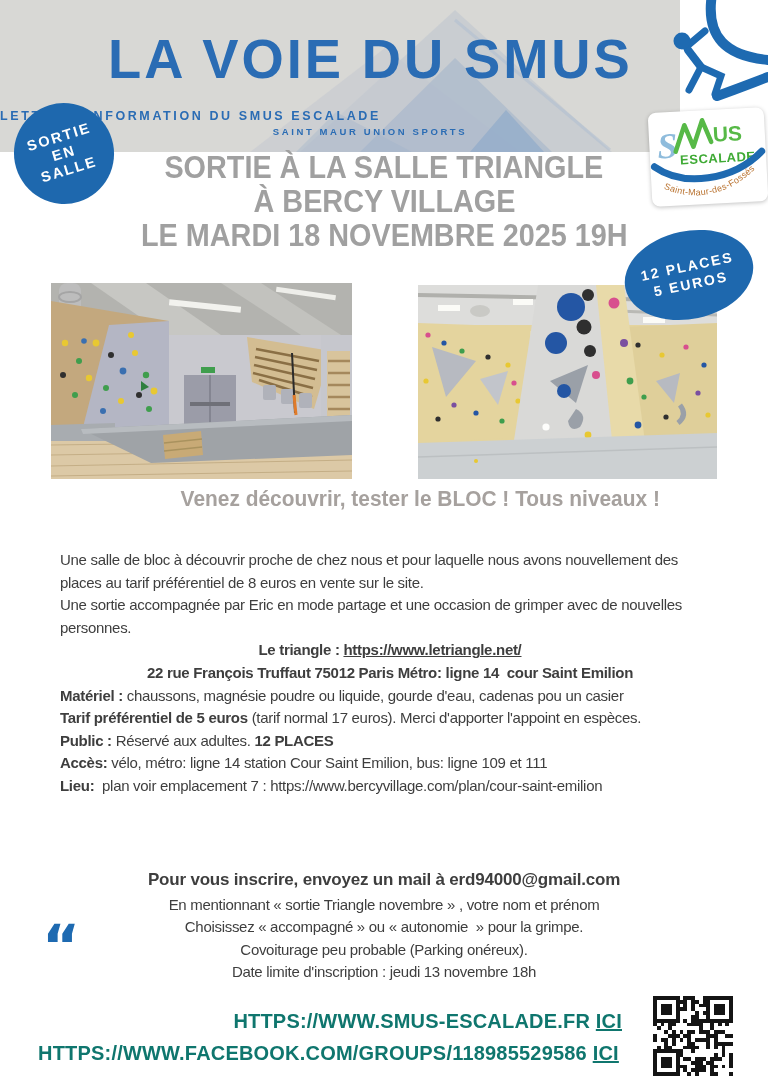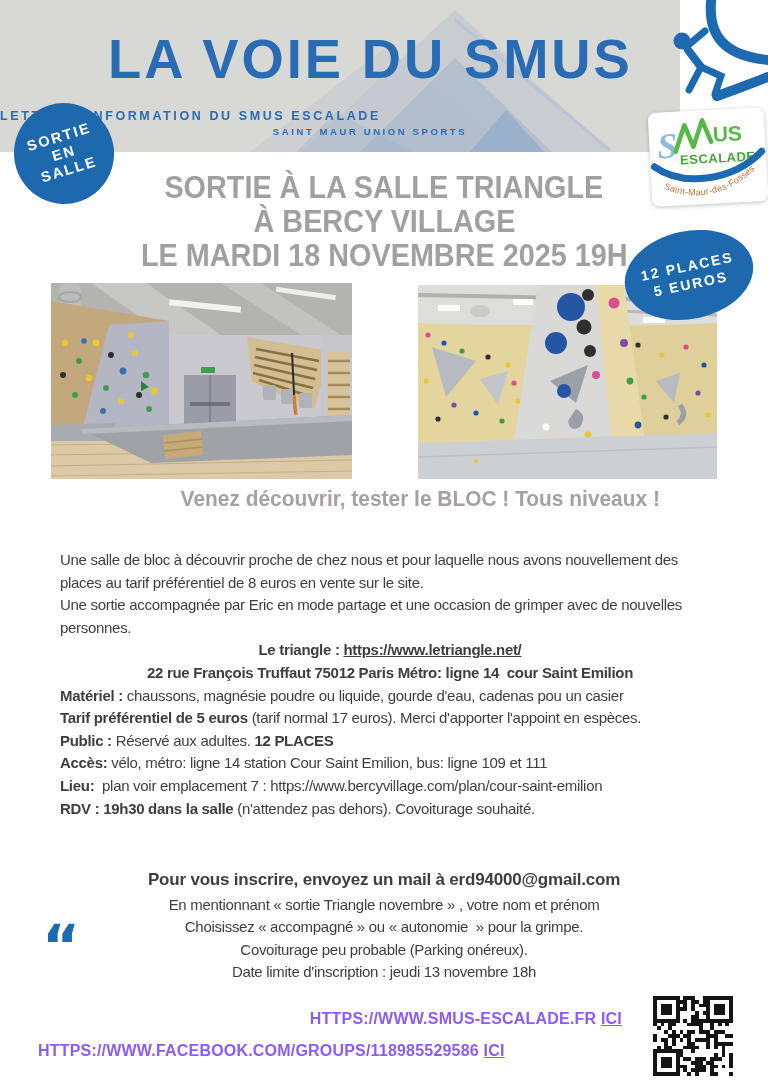--- a/index.html
+++ b/index.html
@@ -21,21 +21,21 @@
          display:flex;flex-direction:column;align-items:center;justify-content:center;
          font-weight:bold;text-align:center;z-index:6;}
   .badge-sortie{left:14px;top:103px;width:100px;height:101px;transform:rotate(-17deg);
          font-size:14.5px;letter-spacing:2px;line-height:17px;}
   .badge-places{left:624px;top:231px;width:130px;height:88px;transform:rotate(-12deg);
          font-size:14px;letter-spacing:2px;line-height:18px;}
   
   .logo-card{position:absolute;left:650px;top:110px;width:116px;height:94px;background:#fff;
          border-radius:8px;box-shadow:0 1px 4px rgba(0,0,0,.25);transform:rotate(-3deg);z-index:5;}
   
-  .event-title{position:absolute;left:0;top:170px;width:768px;text-align:center;
+  .event-title{position:absolute;left:0;top:150px;width:768px;text-align:center;
          color:#a0a0a0;font-weight:bold;font-size:32px;line-height:34px;}
   .event-title .cond{display:inline-block;transform:scaleX(.9);white-space:pre;}
   
   .photo{position:absolute;}
   
   .headline{position:absolute;left:0;top:486px;width:768px;text-align:center;
          font-size:22px;font-weight:bold;color:#a6a19e;padding-left:36px;}
   .headline span{display:inline-block;transform:scaleX(.95);white-space:pre;}
   
   .copy{position:absolute;left:60px;top:549px;width:660px;font-size:15px;line-height:22.6px;
@@ -46,21 +46,21 @@
   .u{text-decoration:underline;}
   
   .signup{position:absolute;left:0;top:866px;width:768px;text-align:center;color:#3e3e3e;
         font-size:15px;line-height:22.4px;letter-spacing:-.3px;}
   .signup-title{font-size:17px;font-weight:bold;line-height:28px;letter-spacing:-.2px;}
   .signup .line{white-space:pre-wrap;}
   
   .quote-mark{position:absolute;left:42px;top:918px;font-size:58px;font-weight:900;
         color:#1e6ab1;font-family:"DejaVu Sans",sans-serif;line-height:1;}
   
-  .footer-link{position:absolute;color:#8b5cf6;font-weight:bold;font-size:16px;
+  .footer-link{position:absolute;color:#0f766e;font-weight:bold;font-size:20px;
         letter-spacing:.2px;white-space:pre;}
   .footer-link-1{top:1010px;left:0;width:622px;text-align:right;}
   .footer-link-2{top:1042px;left:38px;}
   .qr{position:absolute;left:653px;top:996px;width:80px;height:80px;background:#fff;
       display:grid;grid-template-columns:repeat(21,1fr);grid-template-rows:repeat(21,1fr);}
   .qr div{background:transparent;}
   .qr div.on{background:#141414;}
 </style>
 </head>
 <body>
@@ -289,21 +289,20 @@
     <div class="line">places au tarif préférentiel de 8 euros en vente sur le site.</div>
     <div class="line">Une sortie accompagnée par Eric en mode partage et une occasion de grimper avec de nouvelles</div>
     <div class="line">personnes.</div>
     <div class="line center"><span class="b">Le triangle : </span><span class="b u">https://www.letriangle.net/</span></div>
     <div class="line center b">22 rue François Truffaut 75012 Paris Métro: ligne 14  cour Saint Emilion</div>
     <div class="line"><span class="b">Matériel :</span><span> chaussons, magnésie poudre ou liquide, gourde d'eau, cadenas pou un casier</span></div>
     <div class="line"><span class="b">Tarif préférentiel de 5 euros</span><span> (tarif normal 17 euros). Merci d'apporter l'appoint en espèces.</span></div>
     <div class="line"><span class="b">Public :</span><span> Réservé aux adultes. </span><span class="b">12 PLACES</span></div>
     <div class="line"><span class="b">Accès:</span><span> vélo, métro: ligne 14 station Cour Saint Emilion, bus: ligne 109 et 111</span></div>
     <div class="line"><span class="b">Lieu:</span><span>  plan voir emplacement 7 : https://www.bercyvillage.com/plan/cour-saint-emilion</span></div>
-    <div class="line"><span class="b">RDV : 19h30 dans la salle</span><span> (n'attendez pas dehors). Covoiturage souhaité.</span></div>
   </div>
 
   <div class="signup">
     <div class="signup-title">Pour vous inscrire, envoyez un mail à erd94000@gmail.com</div>
     <div class="line">En mentionnant « sortie Triangle novembre » , votre nom et prénom</div>
     <div class="line">Choisissez « accompagné » ou « autonomie  » pour la grimpe.</div>
     <div class="line">Covoiturage peu probable (Parking onéreux).</div>
     <div class="line">Date limite d'inscription : jeudi 13 novembre 18h</div>
   </div>
 

